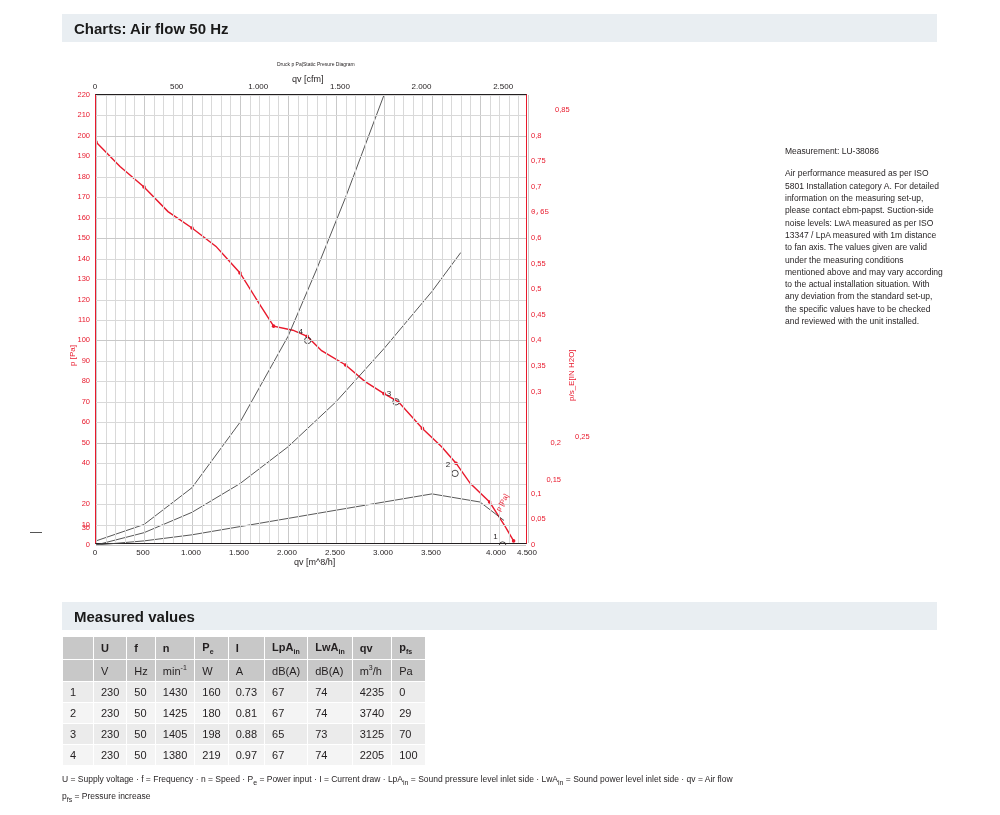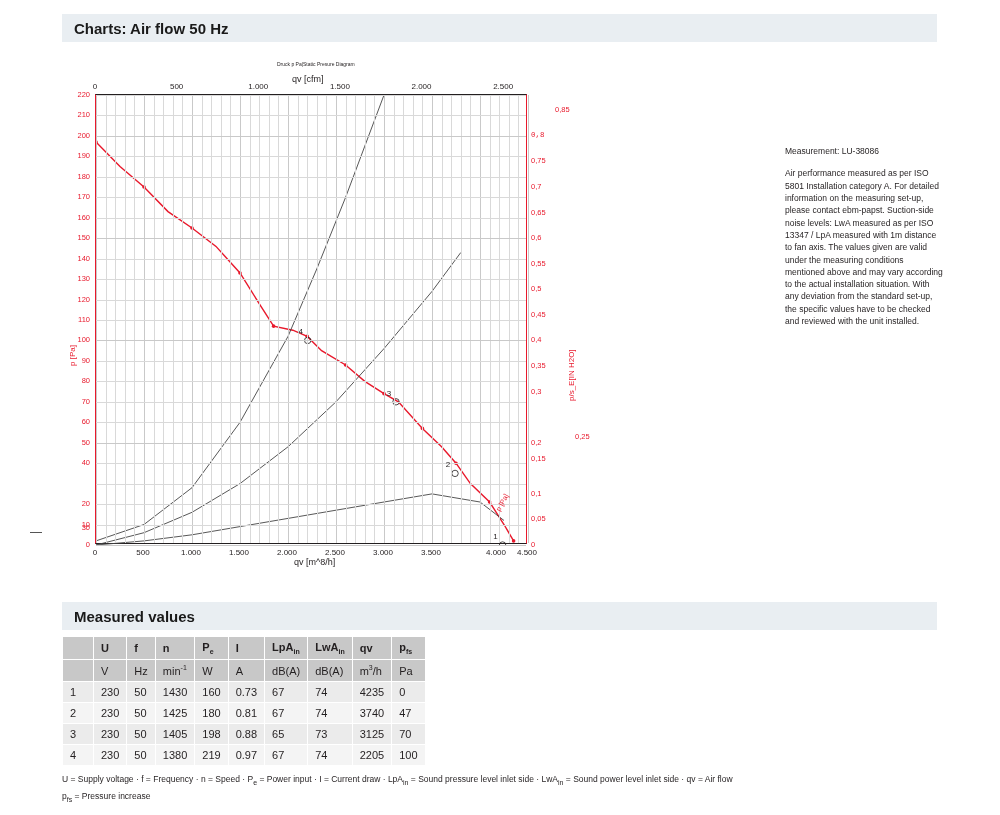--- a/index.html
+++ b/index.html
@@ -286,34 +286,34 @@
     <div class="tick-left" style="left: 2px; top: 160.727px;">160</div>
     <div class="tick-left" style="left: 2px; top: 140.273px;">170</div>
     <div class="tick-left" style="left: 2px; top: 119.818px;">180</div>
     <div class="tick-left" style="left: 2px; top: 99.3636px;">190</div>
     <div class="tick-left" style="left: 2px; top: 78.9091px;">200</div>
     <div class="tick-left" style="left: 2px; top: 58.4545px;">210</div>
     <div class="tick-left" style="left: 2px; top: 38px;">220</div>
     <div class="tick-right" style="left: 469px; top: 488px;">0</div>
     <div class="tick-right" style="left: 469px; top: 462.432px;">0,05</div>
     <div class="tick-right" style="left: 469px; top: 436.864px;">0,1</div>
-    <div class="tick-right" style="left: 469px; top: 402px;">0,15</div>
-    <div class="tick-right" style="left: 469px; top: 385.727px;">0,2</div>
+    <div class="tick-right" style="left: 469px; top: 423px; text-align: right;">0,15</div>
+    <div class="tick-right" style="left: 469px; top: 385.727px; text-align: right;">0,2</div>
     <div class="tick-right" style="left: 469px; top: 380px; margin-left: 44px;">0,25</div>
     <div class="tick-right" style="left: 469px; top: 334.591px;">0,3</div>
     <div class="tick-right" style="left: 469px; top: 309.023px;">0,35</div>
     <div class="tick-right" style="left: 469px; top: 283.455px;">0,4</div>
     <div class="tick-right" style="left: 469px; top: 257.886px;">0,45</div>
     <div class="tick-right" style="left: 469px; top: 232.318px;">0,5</div>
     <div class="tick-right" style="left: 469px; top: 206.75px;">0,55</div>
     <div class="tick-right" style="left: 469px; top: 181.182px;">0,6</div>
-    <div class="tick-right" style="left: 469px; top: 155.614px;">0,65</div>
+    <div class="tick-right" style="left: 469px; top: 155.614px; font-family: Liberation Mono, monospace;">0,65</div>
     <div class="tick-right" style="left: 469px; top: 130.045px;">0,7</div>
     <div class="tick-right" style="left: 469px; top: 104.477px;">0,75</div>
-    <div class="tick-right" style="left: 469px; top: 78.9091px; font-family: Liberation Mono, monospace;">0,8</div>
+    <div class="tick-right" style="left: 469px; top: 78.9091px;">0,8</div>
     <div class="tick-right" style="left: 469px; top: 53.3409px; margin-left: 24px;">0,85</div>
     <div class="tick-bottom" style="left: 33px; top: 492px;">0</div>
     <div class="tick-bottom" style="left: 81px; top: 492px;">500</div>
     <div class="tick-bottom" style="left: 129px; top: 492px;">1.000</div>
     <div class="tick-bottom" style="left: 177px; top: 492px;">1.500</div>
     <div class="tick-bottom" style="left: 225px; top: 492px;">2.000</div>
     <div class="tick-bottom" style="left: 273px; top: 492px;">2.500</div>
     <div class="tick-bottom" style="left: 321px; top: 492px;">3.000</div>
     <div class="tick-bottom" style="left: 369px; top: 492px;">3.500</div>
     <div class="tick-bottom" style="left: 434px; top: 492px;">4.000</div>
@@ -384,21 +384,21 @@
       <tr class="data alt">
         <td class="col-idx">2</td>
         <td>230</td>
         <td>50</td>
         <td>1425</td>
         <td>180</td>
         <td>0.81</td>
         <td>67</td>
         <td>74</td>
         <td>3740</td>
-        <td>47</td>
+        <td>29</td>
       </tr>
       <tr class="data">
         <td class="col-idx">3</td>
         <td>230</td>
         <td>50</td>
         <td>1405</td>
         <td>198</td>
         <td>0.88</td>
         <td>65</td>
         <td>73</td>

